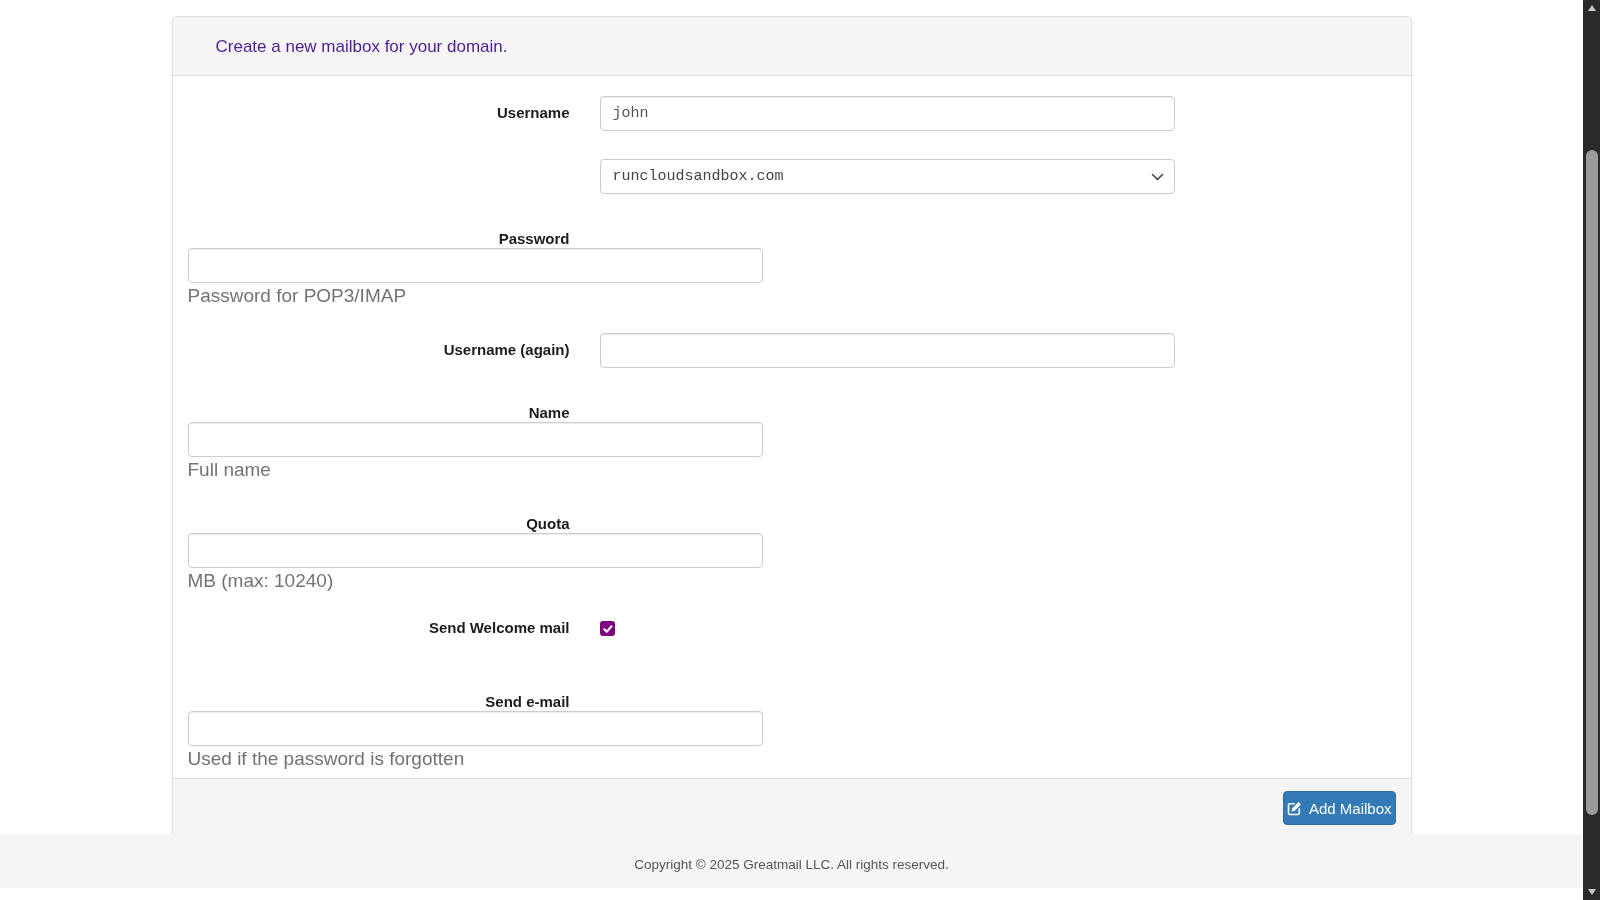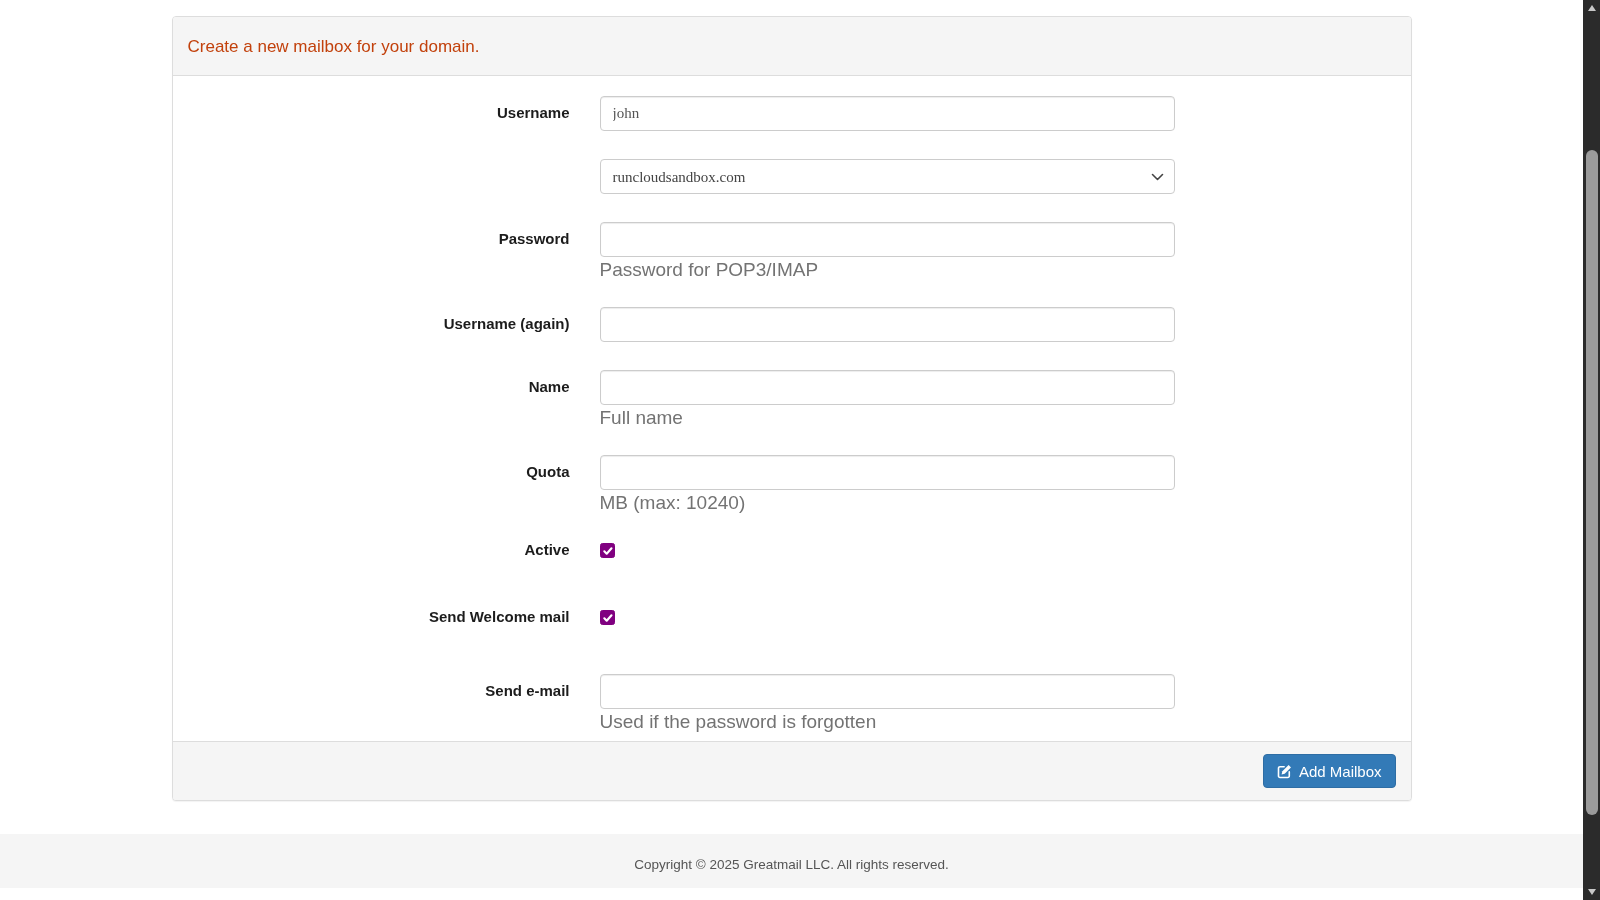--- a/index.html
+++ b/index.html
@@ -25,43 +25,43 @@
     border: 1px solid #ddd;
     border-radius: 4px;
     box-shadow: 0 1px 1px rgba(0,0,0,.05);
   }
   .panel-heading {
     background: #f5f5f5;
     border-bottom: 1px solid #ddd;
     border-radius: 3px 3px 0 0;
     padding: 20px 15px 18px 15px;
   }
-  .panel-title { font-size: 17px; color: #c2410c; font-weight: 400; }
+  .panel-title { font-size: 17px; color: #4c1d95; font-weight: 400; margin-left: 28px; }
 
   .panel-body { padding: 20px 15px 10px 15px; }
 
   .form-row { display: flex; margin-bottom: 28px; }
-  .form-row.has-help { margin-bottom: 28px; }
+  .form-row.has-help { margin-bottom: 28px; flex-direction: column; }
   .form-row.checkbox-row { margin-bottom: 48px; }
   .form-row:last-child { margin-bottom: 0; }
 
   .label-col {
     width: 412px; padding-right: 30px; padding-top: 8px;
     text-align: right;
   }
   .checkbox-row .label-col { padding-top: 1px; }
   .label-col label { font-size: 15px; font-weight: 700; color: #1c1c1c; }
 
   .input-col { width: 575px; }
 
   .form-control {
     display: block; width: 100%; height: 35px;
     padding: 6px 12px;
     font-size: 15px; color: #555;
-    font-family: Liberation Serif, serif;
+    font-family: Liberation Mono, monospace;
     background: #fff;
     border: 1px solid #ccc; border-radius: 4px;
     box-shadow: inset 0 1px 1px rgba(0,0,0,.075);
     outline: none;
   }
 
   .select-wrap { position: relative; }
   select.form-control {
     -webkit-appearance: none; -moz-appearance: none; appearance: none;
     box-shadow: none; color: #444; padding-right: 30px;
@@ -89,21 +89,21 @@
     background: #f5f5f5;
     border-top: 1px solid #ddd;
     border-radius: 0 0 3px 3px;
     padding: 12px 15px;
     display: flex; justify-content: flex-end;
   }
   .btn-primary {
     display: inline-flex; align-items: center; gap: 7px;
     background: #337ab7; border: 1px solid #2e6da4;
     color: #fff; font-size: 15px; font-family: "Liberation Sans", sans-serif;
-    padding: 7px 13px; border-radius: 4px; cursor: pointer;
+    padding: 7px 3px; border-radius: 4px; cursor: pointer;
     height: 34px;
   }
   .btn-primary svg { display: block; }
 
   
   .page-footer {
     position: absolute; left: 0; right: 0; bottom: 12px; height: 54px;
     background: #f5f5f5;
     text-align: center; padding-top: 23px;
     font-size: 13.5px; color: #555;
@@ -208,32 +208,20 @@
           <div class="form-row has-help">
             <div class="label-col">
               <label>Quota</label>
             </div>
             <div class="input-col">
               <input type="text" class="form-control" value="" style="">
               <div class="help-block">MB (max: 10240)</div>
             </div>
           </div>
 
-          <div class="form-row checkbox-row">
-            <div class="label-col">
-              <label>Active</label>
-            </div>
-            <div class="input-col">
-              <span class="checkbox checked">
-                <svg width="12" height="12" viewBox="0 0 12 12">
-                  <path d="M2.3 6.3l2.4 2.4 4.8-5.4" stroke="#fff" stroke-width="2.1" fill="none" stroke-linecap="round" stroke-linejoin="round"></path>
-                </svg>
-              </span>
-            </div>
-          </div>
 
           <div class="form-row checkbox-row">
             <div class="label-col">
               <label>Send Welcome mail</label>
             </div>
             <div class="input-col">
               <span class="checkbox checked">
                 <svg width="12" height="12" viewBox="0 0 12 12">
                   <path d="M2.3 6.3l2.4 2.4 4.8-5.4" stroke="#fff" stroke-width="2.1" fill="none" stroke-linecap="round" stroke-linejoin="round"></path>
                 </svg>

